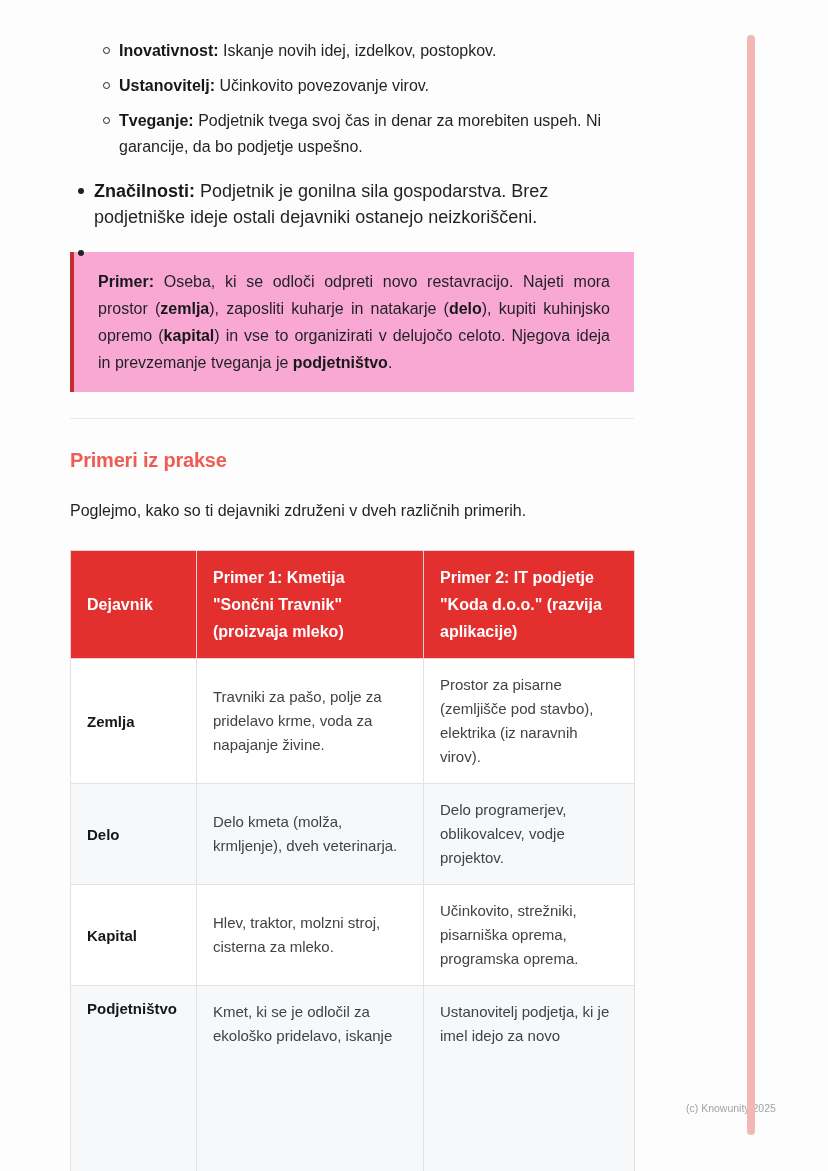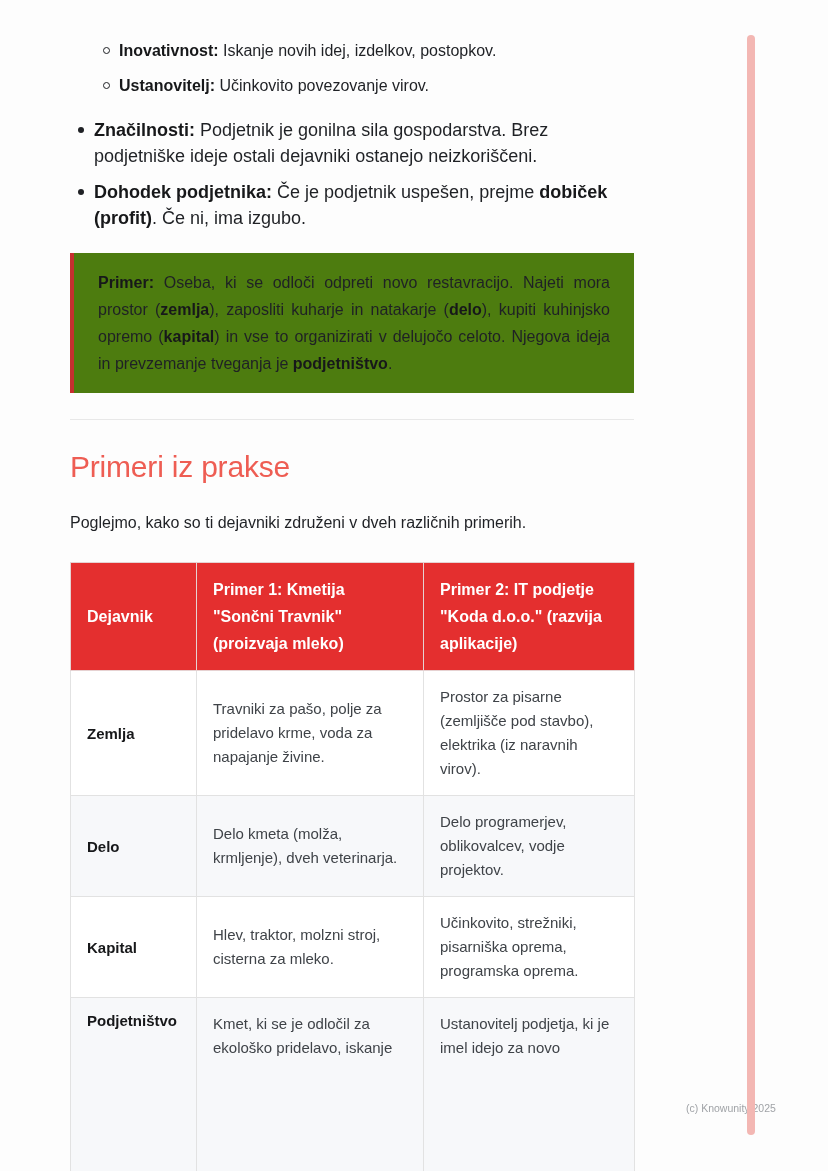--- a/index.html
+++ b/index.html
@@ -32,34 +32,34 @@
     font-size:18px; line-height:26px;
   }
   .marker-solid {
     position:absolute; left:0; top:10px;
     width:6px; height:6px;
     background:#1f2125; border-radius:50%;
   }
   b { font-weight:700; color:#17181a; }
   .callout {
     margin-top:22px;
-    background:#4d7c0f;
+    background:#f9a8d4;
     border-left:4px solid #c62f2f;
     padding:16px 24px;
   }
   .callout p {
     margin:0; font-size:16px; line-height:27px; text-align:justify;
   }
   hr.divider {
     border:none; border-top:1px solid #e8e8e8;
     margin:26px 0 0;
   }
   h2.section-title {
     margin:30px 0 0;
-    font-size:30px; font-weight:400;
+    font-size:20px; font-weight:700;
     color:#ee5d53; letter-spacing:-0.2px;
   }
   p.section-intro {
     margin:26px 0 26px;
     font-size:16px; line-height:26px;
   }
   table.factors {
     border-collapse:collapse; table-layout:fixed; width:564px;
   }
   table.factors thead th {
@@ -106,30 +106,33 @@
 
   <ul class="sub-list">
     <li>
       <span class="marker-hollow"></span>
       <span><b>Inovativnost:</b> Iskanje novih idej, izdelkov, postopkov.</span>
     </li>
     <li>
       <span class="marker-hollow"></span>
       <span><b>Ustanovitelj:</b> Učinkovito povezovanje virov.</span>
     </li>
+    <li>
+      <span class="marker-hollow"></span>
+      <span><b>Tveganje:</b> Podjetnik tvega svoj čas in denar za morebiten uspeh. Ni garancije, da bo podjetje uspešno.</span>
+    </li>
   </ul>
 
   <ul class="main-list">
     <li>
       <span class="marker-solid"></span>
       <span><b>Značilnosti:</b> Podjetnik je gonilna sila gospodarstva. Brez podjetniške ideje ostali dejavniki ostanejo neizkoriščeni.</span>
     </li>
     <li>
       <span class="marker-solid"></span>
-      <span><b>Dohodek podjetnika:</b> Če je podjetnik uspešen, prejme <b>dobiček (profit)</b>. Če ni, ima izgubo.</span>
     </li>
   </ul>
 
   <div class="callout">
     <p><b>Primer:</b> Oseba, ki se odloči odpreti novo restavracijo. Najeti mora prostor (<b>zemlja</b>), zaposliti kuharje in natakarje (<b>delo</b>), kupiti kuhinjsko opremo (<b>kapital</b>) in vse to organizirati v delujočo celoto. Njegova ideja in prevzemanje tveganja je <b>podjetništvo</b>.</p>
   </div>
 
   <hr class="divider">
 
   <h2 class="section-title">Primeri iz prakse</h2>

